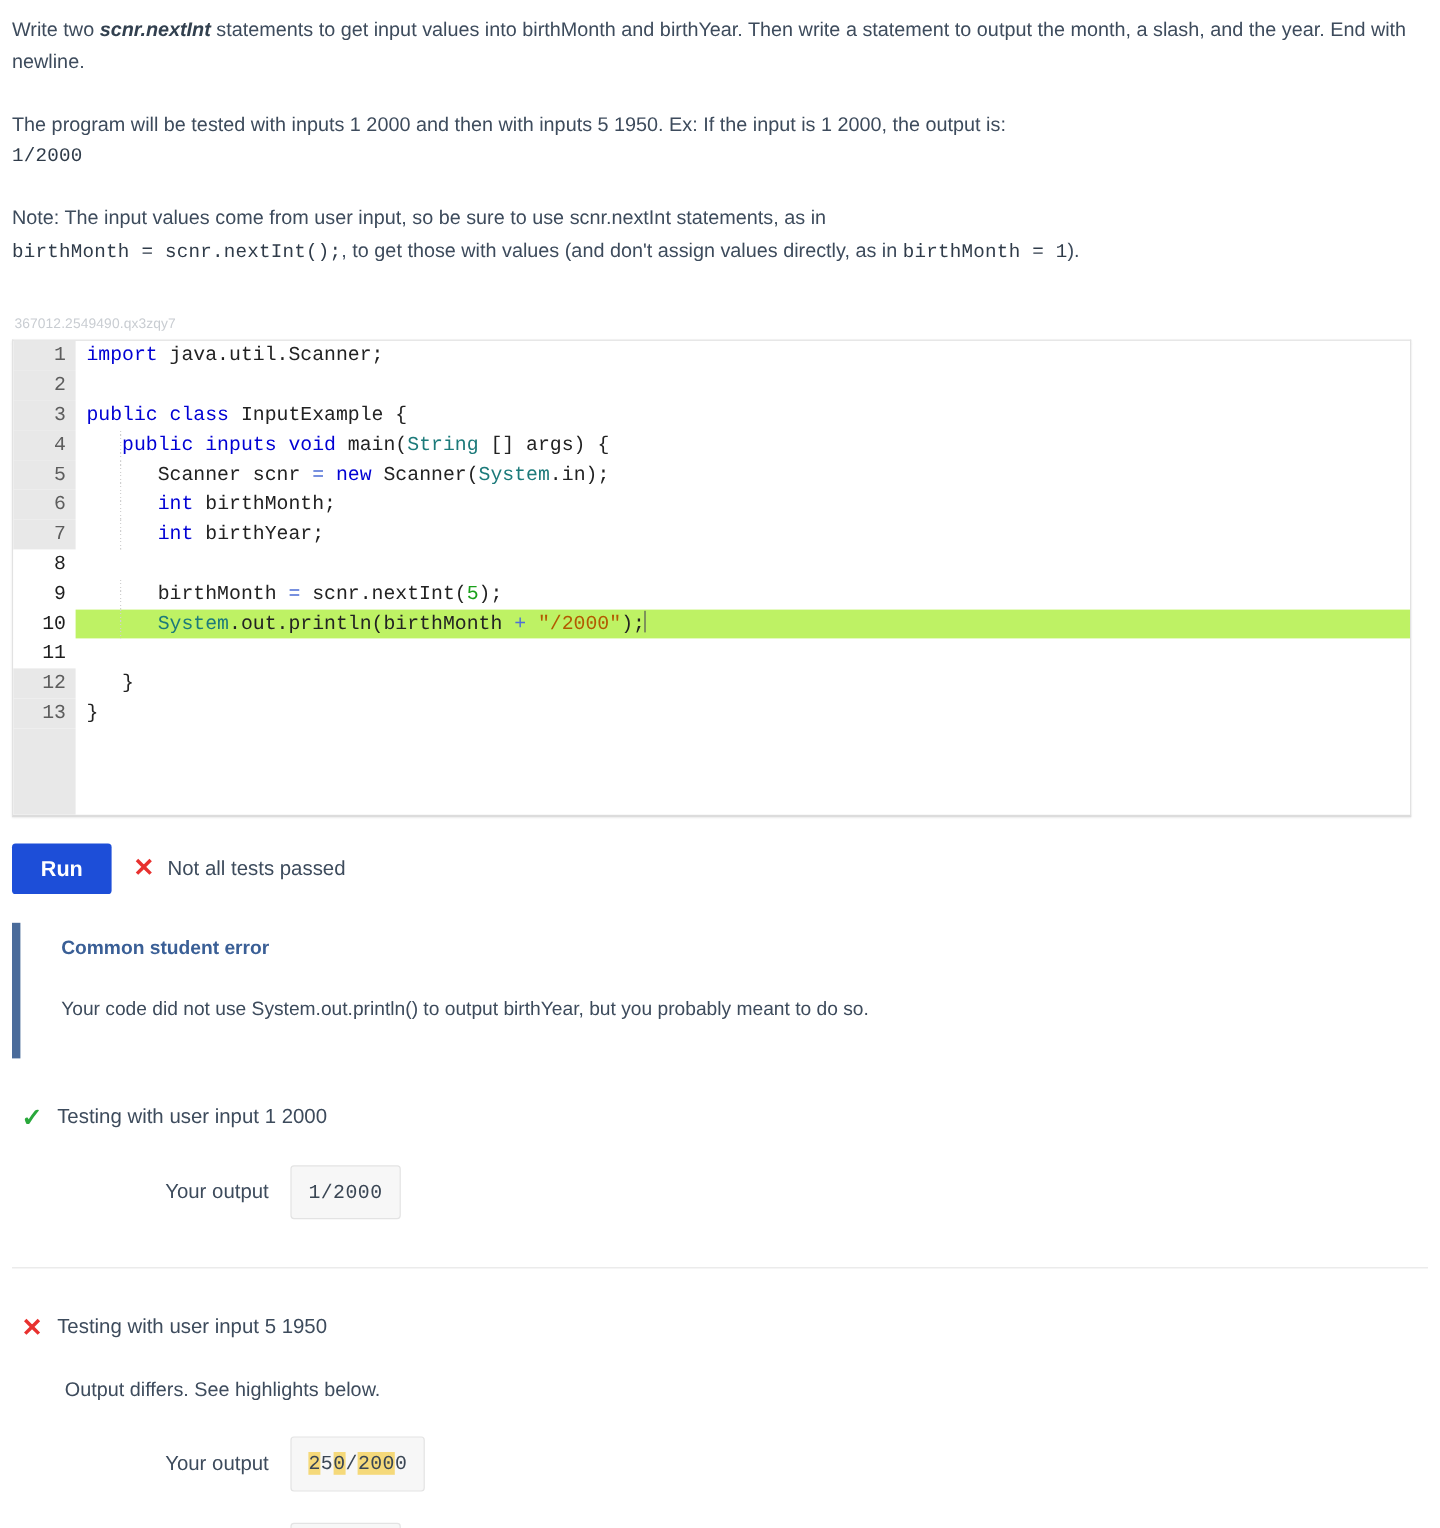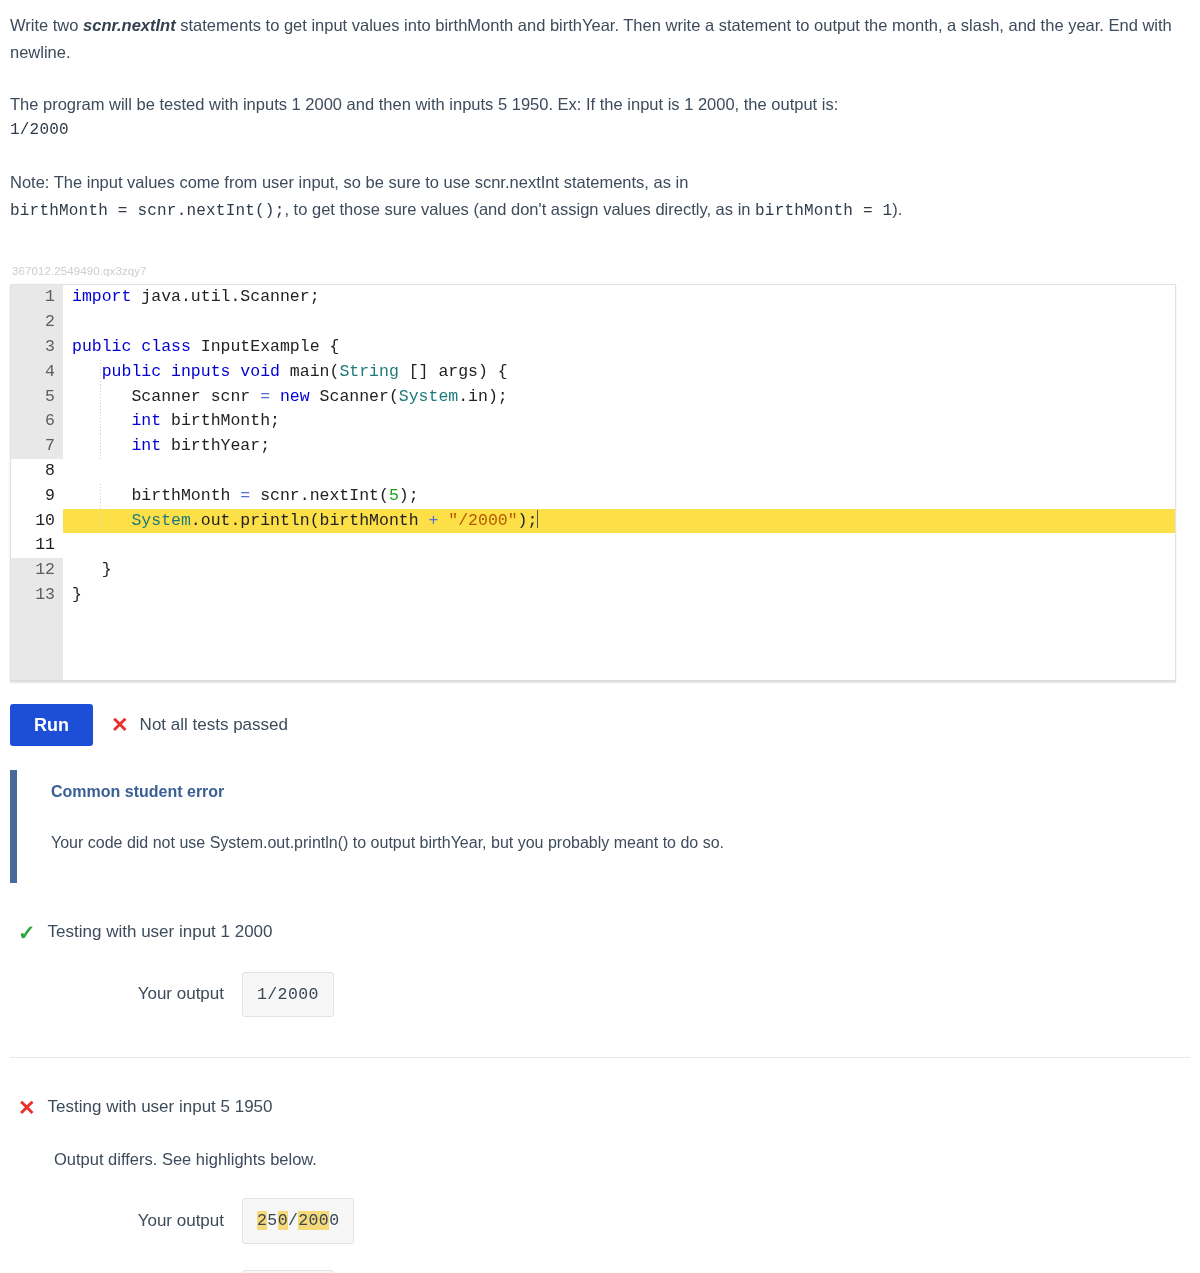--- a/index.html
+++ b/index.html
@@ -51,21 +51,21 @@
   .code-area { position: relative; }
   .line {
     display: flex;
     align-items: stretch;
     height: 24.8px;
     font-family: "Liberation Mono", "DejaVu Sans Mono", monospace;
     font-size: 16.5px;
     line-height: 24.8px;
     white-space: pre;
   }
-  .line.active .code { background: #fde047; }
+  .line.active .code { background: #bef264; }
   .line.active .gnum { background: transparent; }
   .gnum {
     width: 52px; min-width: 52px;
     text-align: right;
     padding-right: 8px;
     color: #5d5d5d;
     background: #e8e8e8;
     user-select: none;
   }
   .line.editable .gnum { background: #ffffff; color: #1d1d1d; }
@@ -162,21 +162,21 @@
 
 <div class="page">
 
   <div class="prompt">
     <p><span>Write two </span><span class="b-i">scnr.nextInt</span><span> statements to get input values into birthMonth and birthYear. Then write a statement to output the month, a slash, and the year. End with newline.</span></p>
 
     <p class="tight">The program will be tested with inputs 1 2000 and then with inputs 5 1950. Ex: If the input is 1 2000, the output is:</p>
     <div class="ex-out">1/2000</div>
 
     <p class="tight">Note: The input values come from user input, so be sure to use scnr.nextInt statements, as in</p>
-    <p><span class="mono">birthMonth = scnr.nextInt();</span><span>, to get those sure values (and don't assign values directly, as in </span><span class="mono">birthMonth = 1</span><span>).</span></p>
+    <p><span class="mono">birthMonth = scnr.nextInt();</span><span>, to get those with values (and don't assign values directly, as in </span><span class="mono">birthMonth = 1</span><span>).</span></p>
   </div>
 
   <div class="editor-wrap">
     <div class="editor-id">367012.2549490.qx3zqy7</div>
 
     <div class="editor">
       <div class="code-area">
 
         <div class="line">
           <span class="gnum">1</span>

